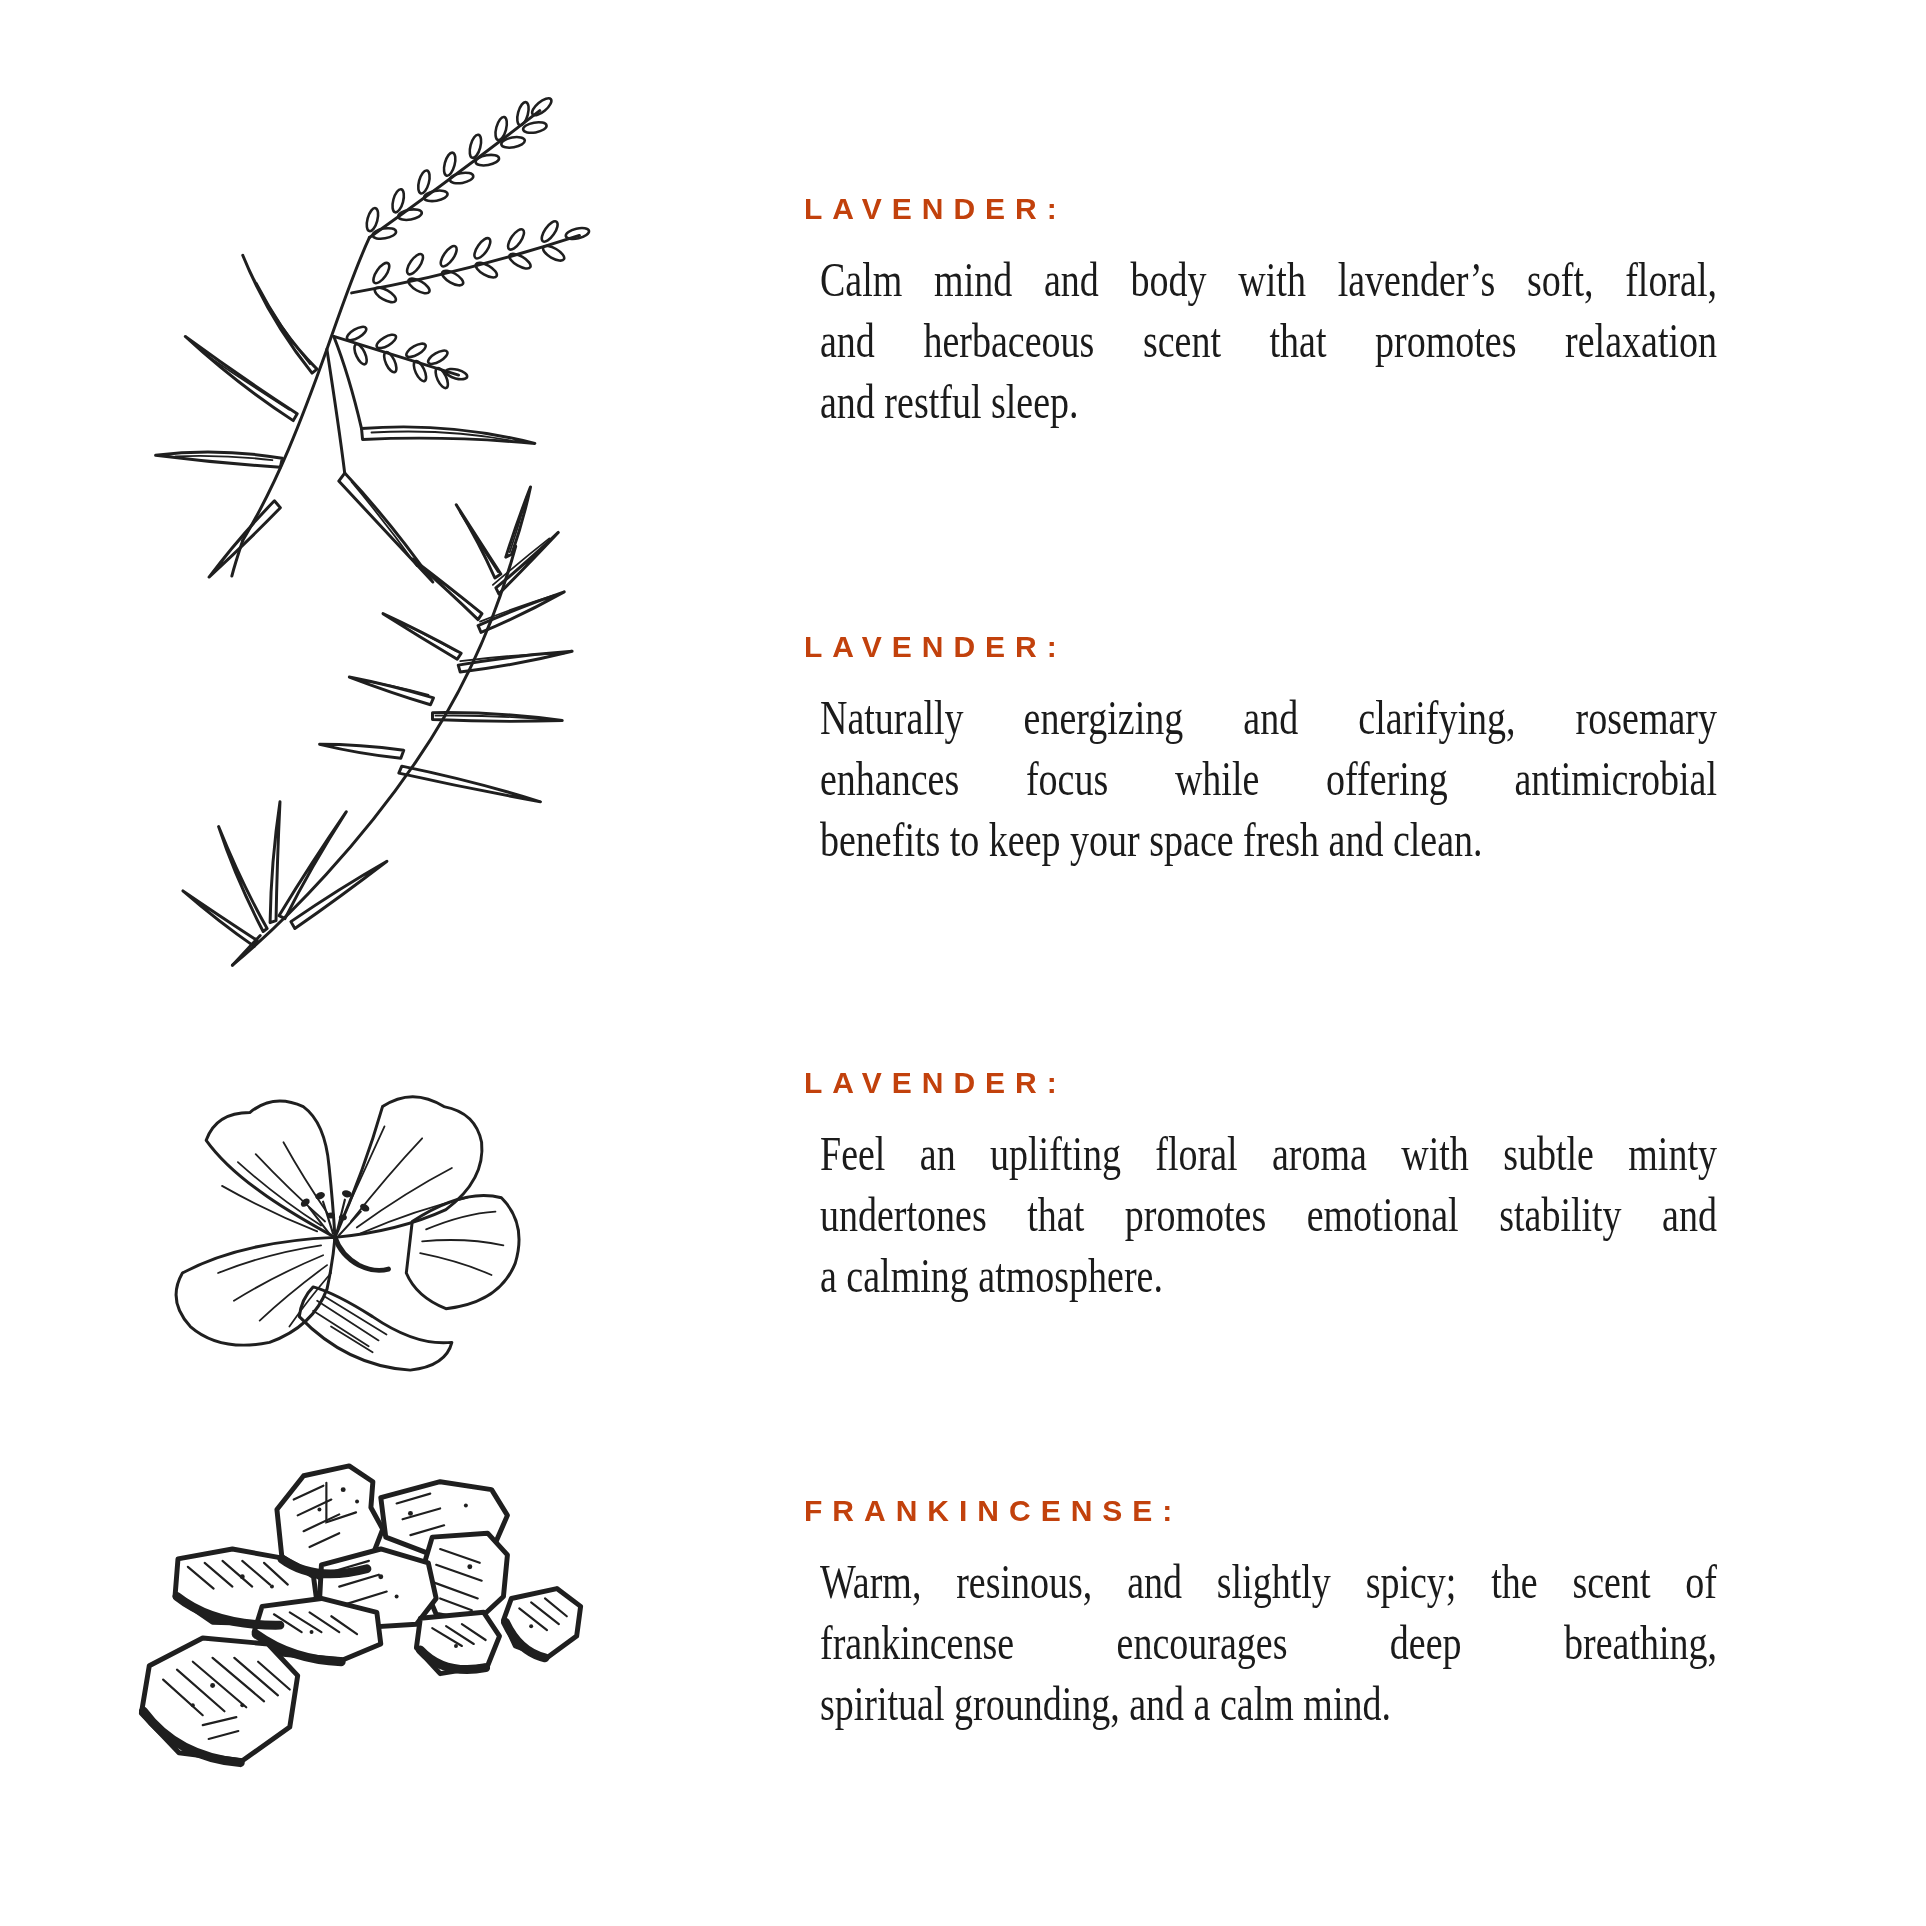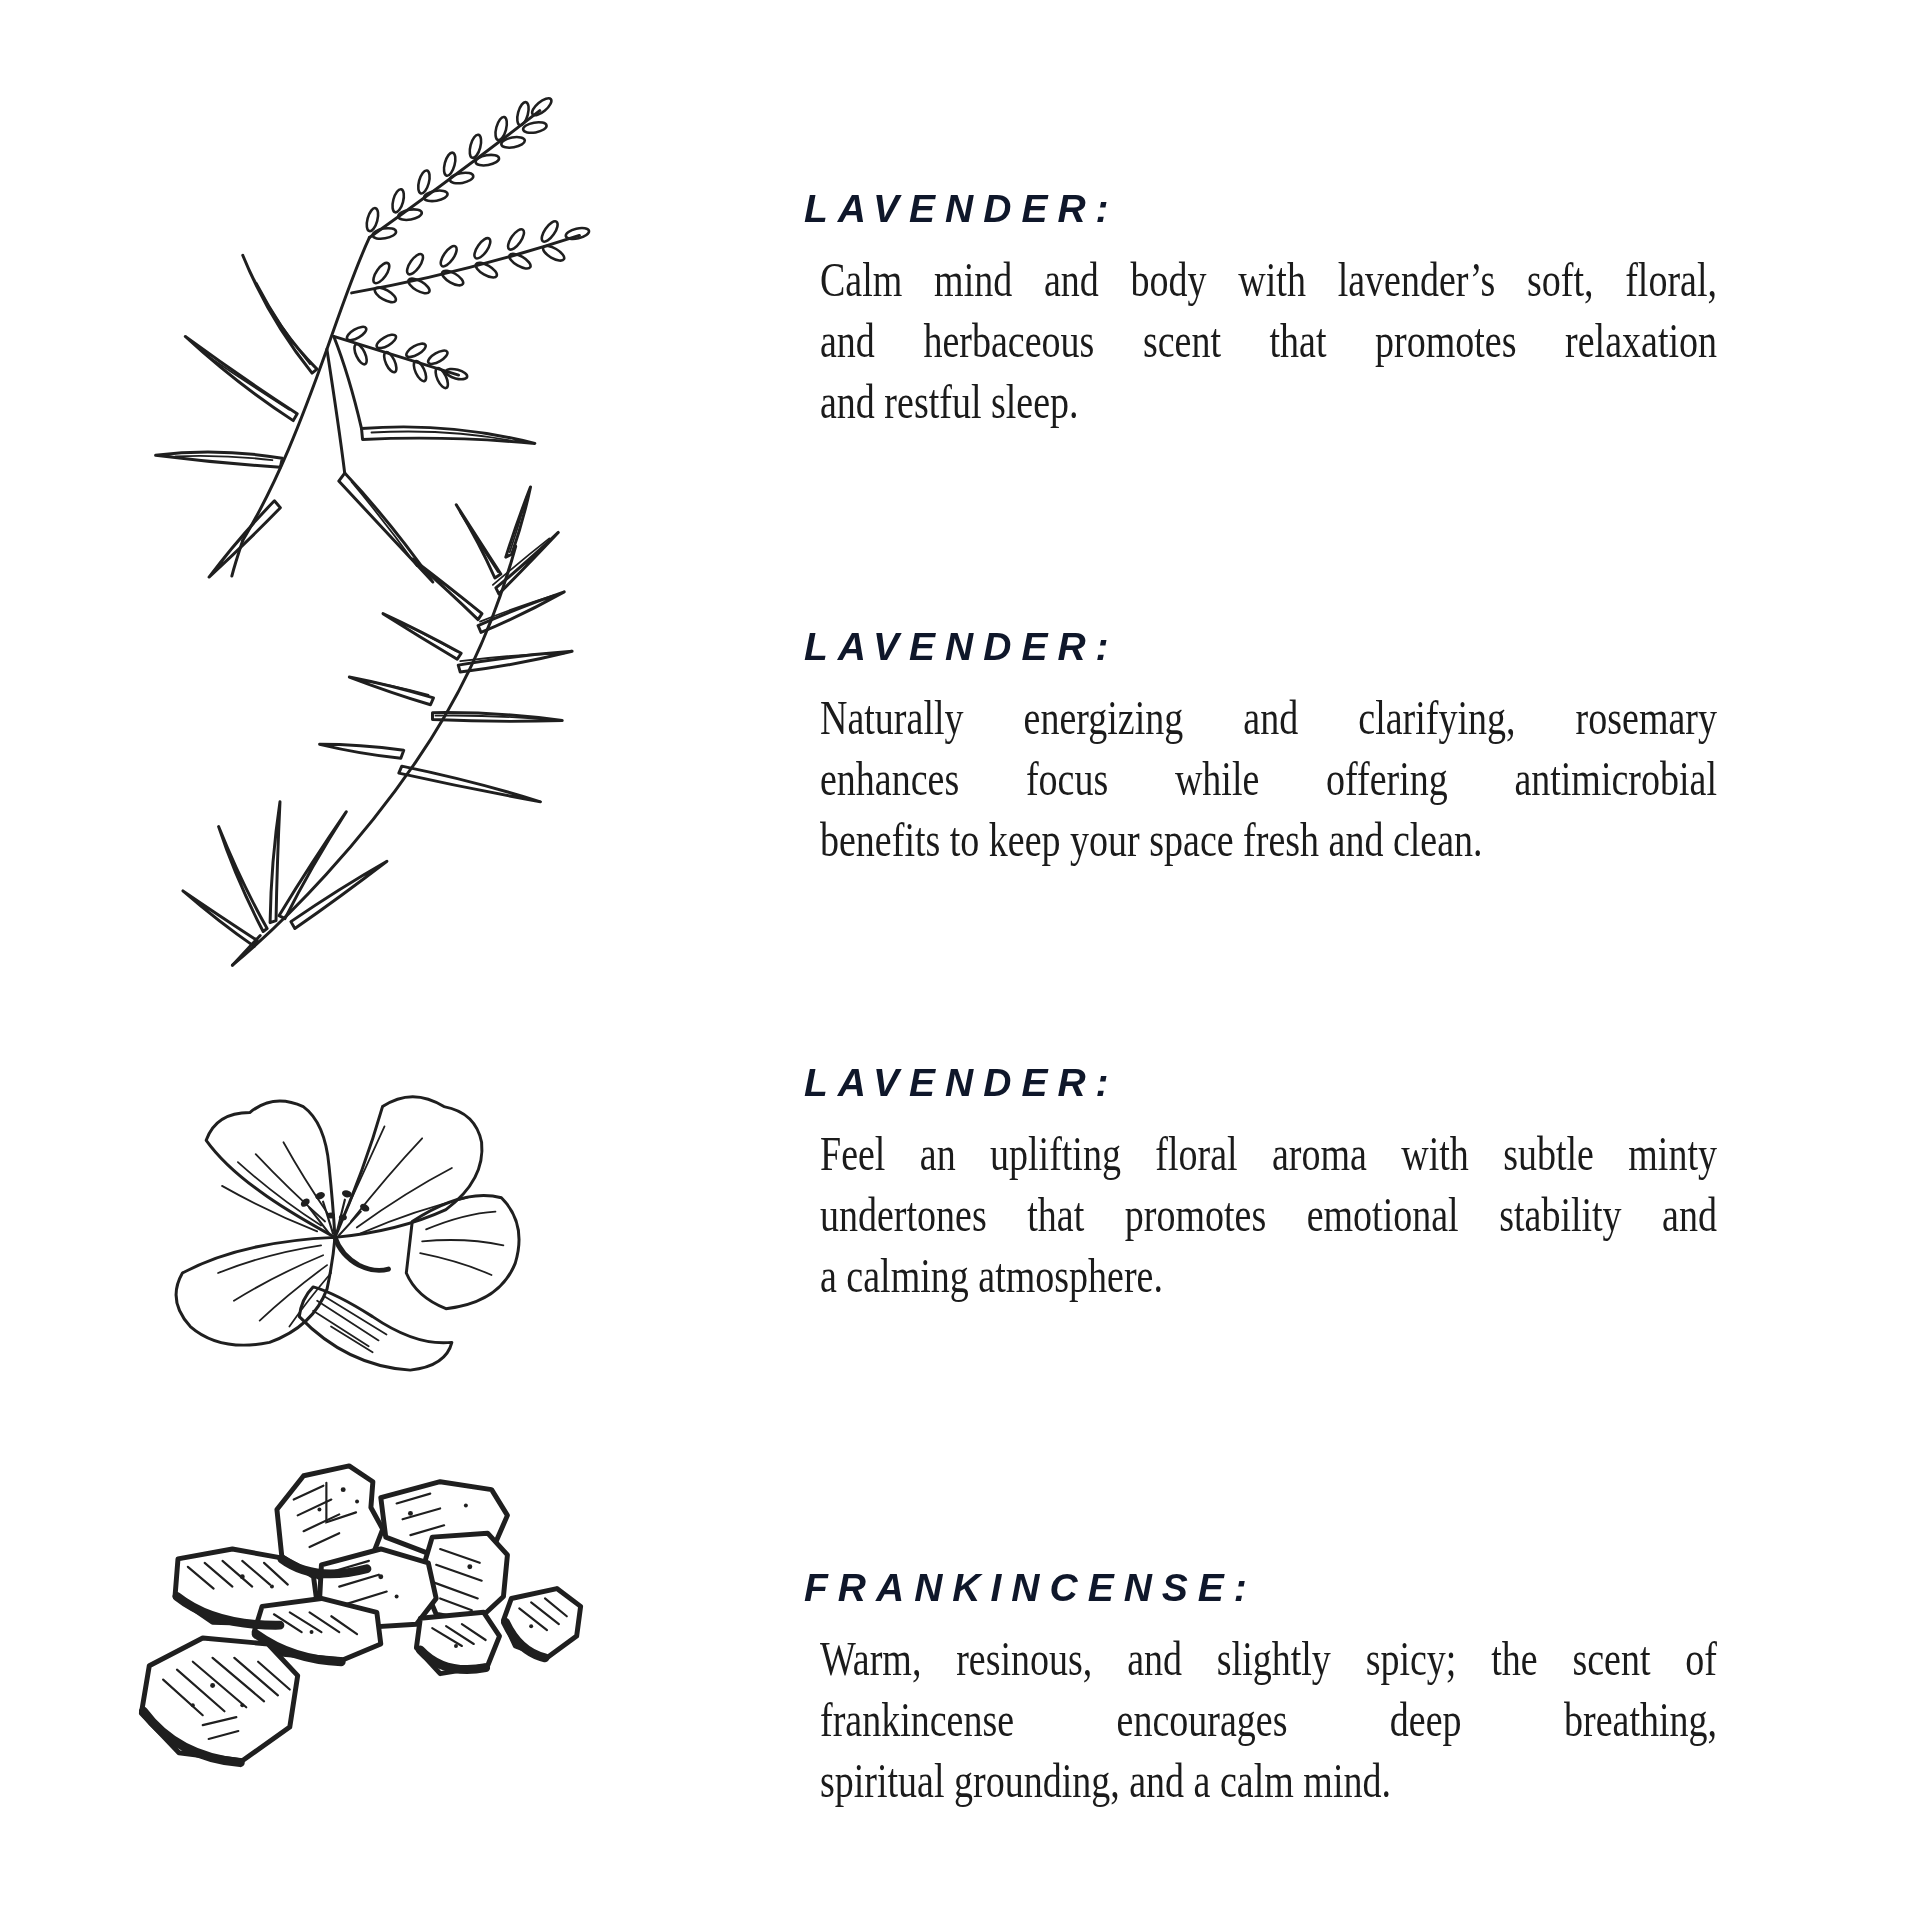--- a/index.html
+++ b/index.html
@@ -6,22 +6,22 @@
   .canvas {
     position:relative; width:1927px; height:1927px;
     background:#ffffff; overflow:hidden;
     font-family:"Liberation Serif", serif;
   }
   .illus { position:absolute; }
   .illus svg { display:block; }
   .text-block { position:absolute; left:804px; width:929px; color:#1b1b1b; }
   .heading {
     font-family:"Liberation Sans", sans-serif;
-    font-weight:700; font-size:39px; letter-spacing:10px;
-    line-height:48px; margin:0; color:#0f172a; white-space:nowrap;font-style:italic;
+    font-weight:700; font-size:30px; letter-spacing:10px;
+    line-height:48px; margin:0; color:#c2410c; white-space:nowrap;
   }
   .body { margin:16px; }
   .bline {
     font-size:38px; line-height:61px;
     text-align:justify; text-align-last:justify; text-justify:inter-word;
     transform:scaleY(1.3);
   }
   .bline.last { text-align-last:left; }
   
   .ink  { stroke:#1f1f1f; fill:none; stroke-width:3; stroke-linecap:round; stroke-linejoin:round; }
@@ -288,21 +288,21 @@
 
   <div class="text-block" style="top:1059px;">
     <h2 class="heading">LAVENDER:</h2>
     <div class="body">
       <div class="bline">Feel an uplifting floral aroma with subtle minty</div>
       <div class="bline">undertones that promotes emotional stability and</div>
       <div class="bline last">a calming atmosphere.</div>
     </div>
   </div>
 
-  <div class="text-block" style="top:1564px;">
+  <div class="text-block" style="top:1487px;">
     <h2 class="heading">FRANKINCENSE:</h2>
     <div class="body">
       <div class="bline">Warm, resinous, and slightly spicy; the scent of</div>
       <div class="bline">frankincense encourages deep breathing,</div>
       <div class="bline last">spiritual grounding, and a calm mind.</div>
     </div>
   </div>
 
 </div>
 

